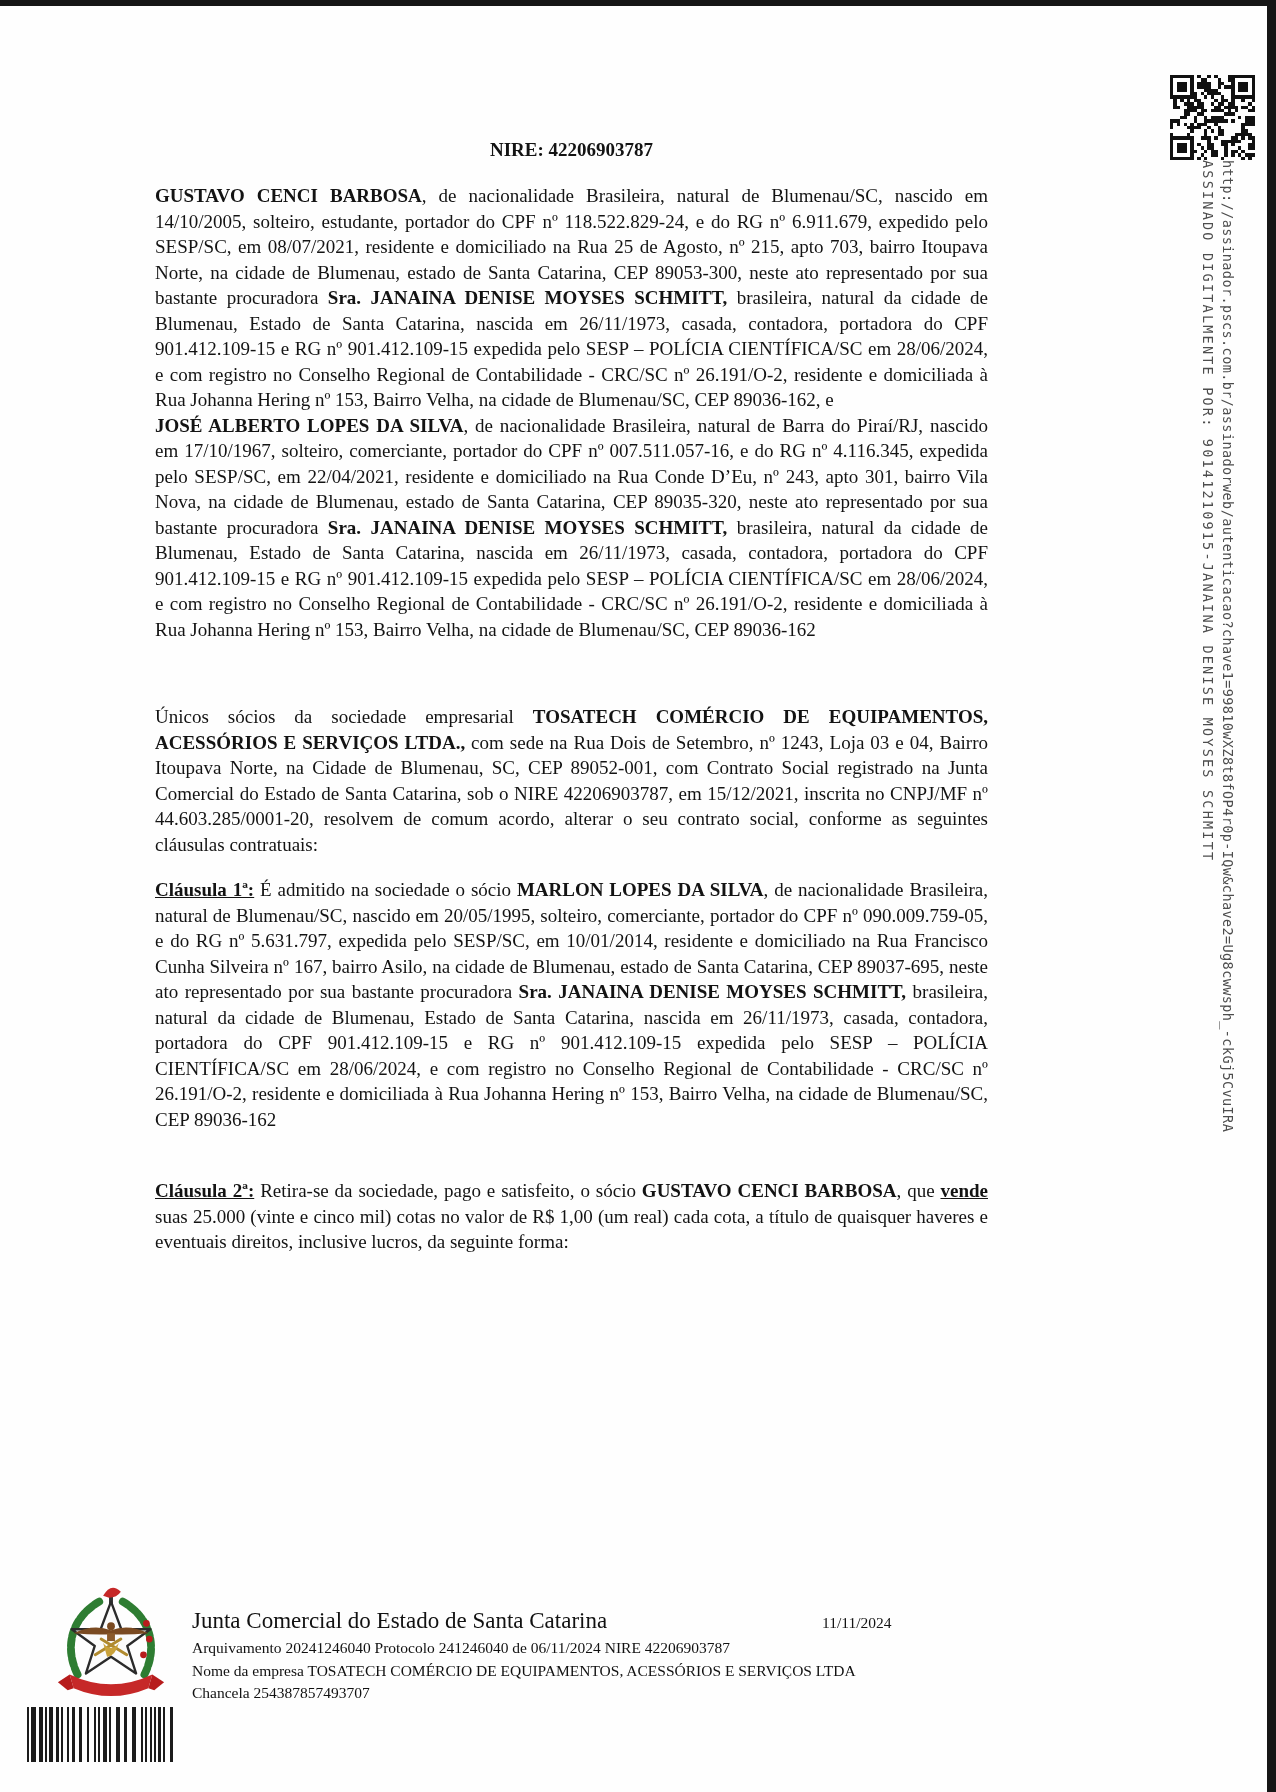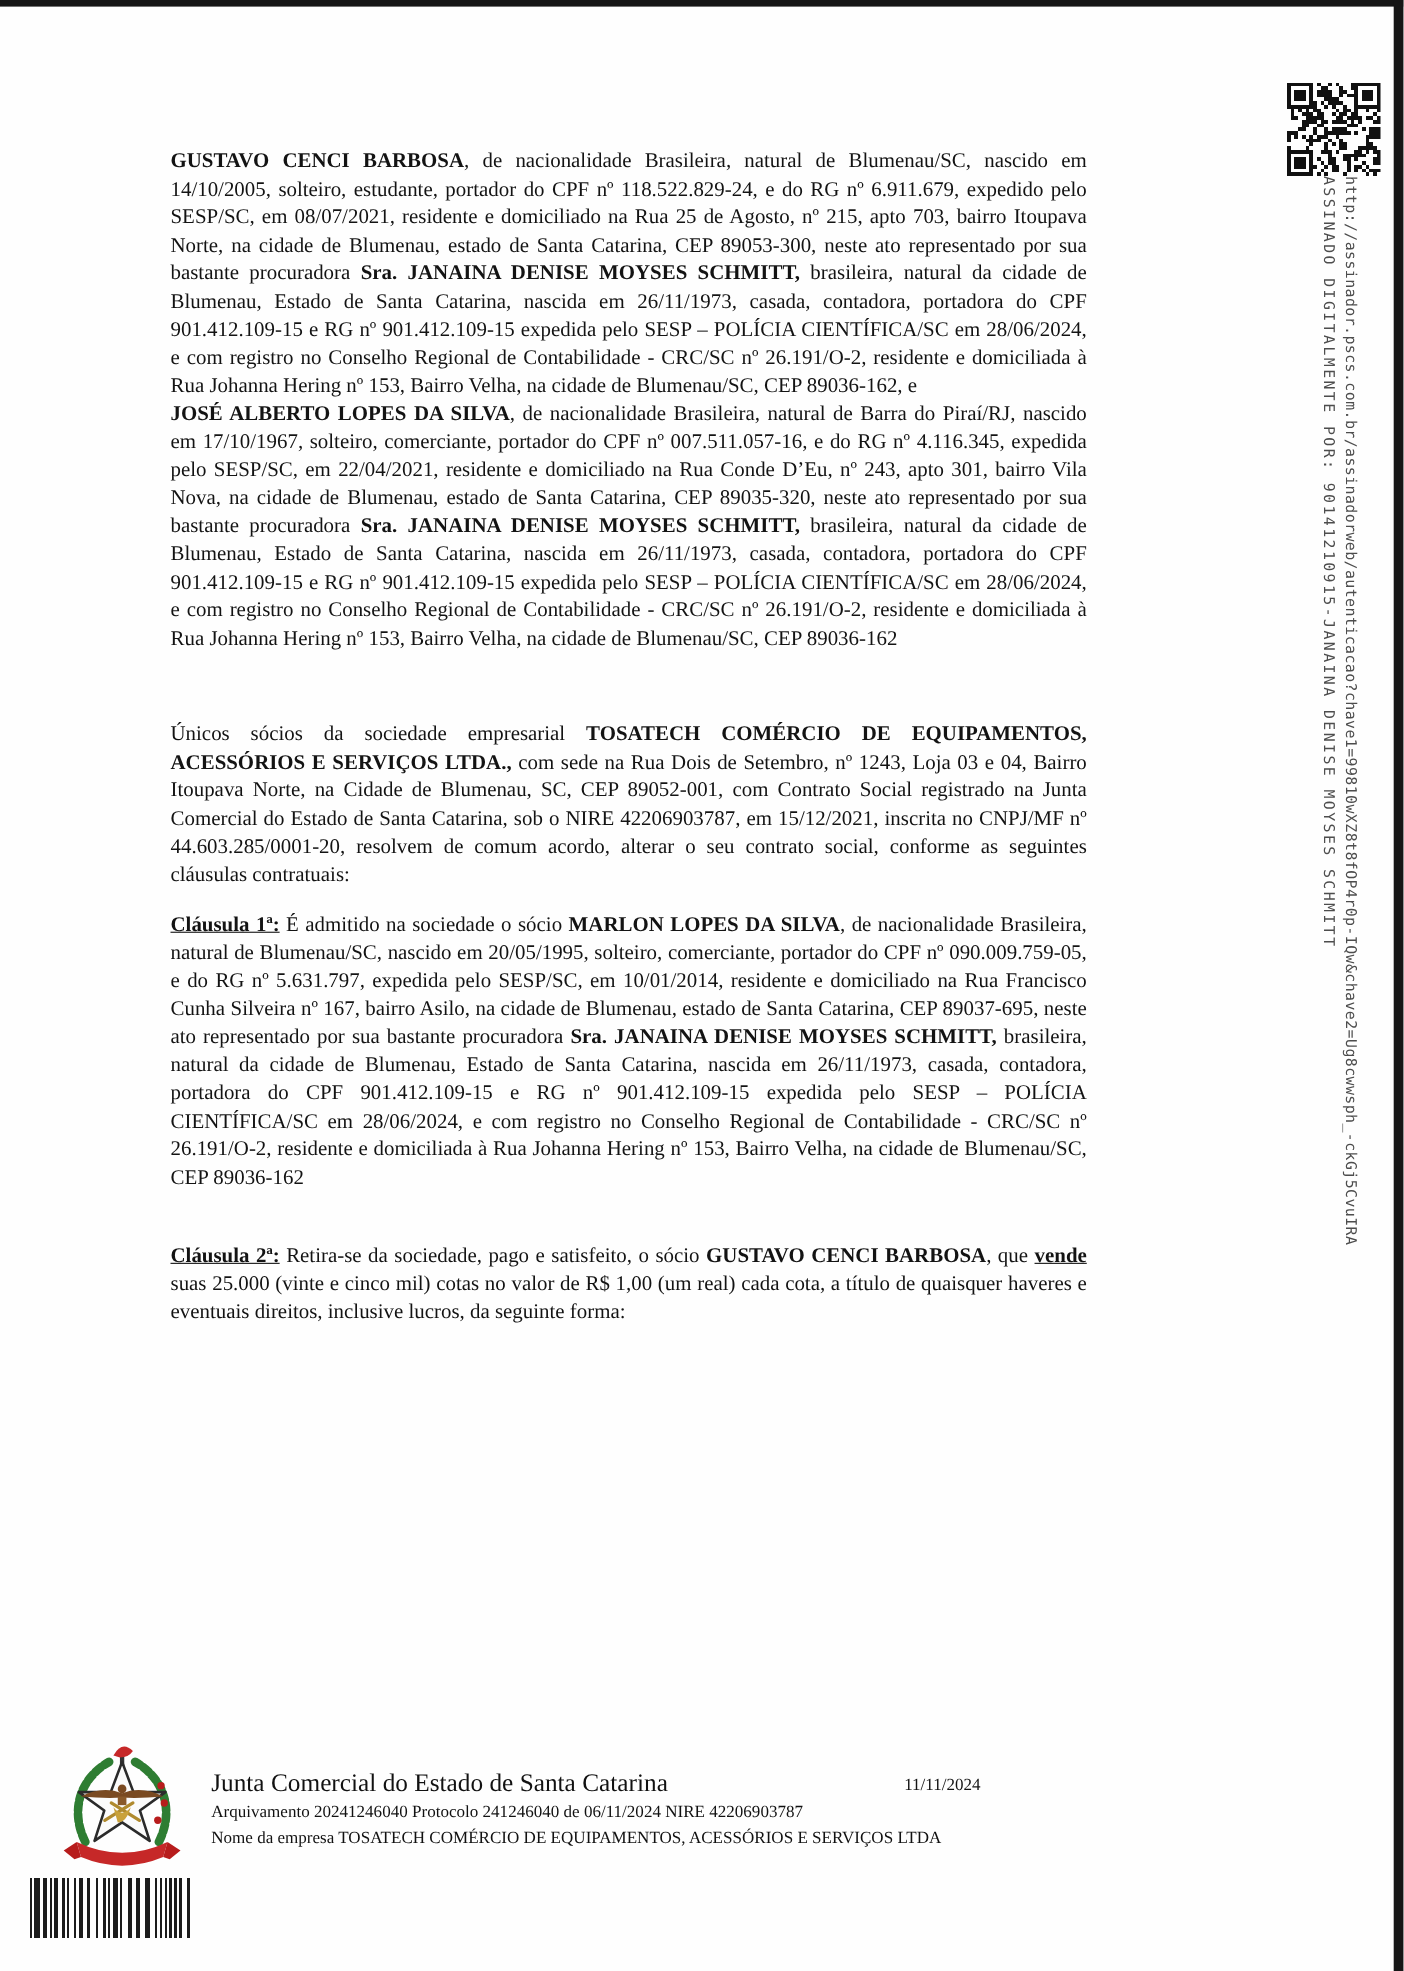--- a/index.html
+++ b/index.html
@@ -277,20 +277,21 @@
       <rect x="1" y="19" width="5" height="5" fill="#fff"></rect>
       <rect x="2" y="20" width="3" height="3" fill="#111"></rect>
     </svg>
 
   <div class="vstrip">
     <div class="vline-url">http://assinador.pscs.com.br/assinadorweb/autenticacao?chave1=99810wXZ8t8fOP4r0p-IQw&amp;chave2=Ug8cwwsph_-ckGj5CvuIRA</div>
     <div class="vline-signed">ASSINADO DIGITALMENTE POR: 90141210915-JANAINA DENISE MOYSES SCHMITT</div>
   </div>
 
   <div class="doc-col">
+    <p class="nire">NIRE: 42206903787</p>
     <div class="body-text">
         <p class="para"><span class="b">GUSTAVO CENCI BARBOSA</span><span>, de nacionalidade Brasileira, natural de Blumenau/SC, nascido em 14/10/2005, solteiro, estudante, portador do CPF nº 118.522.829-24, e do RG nº 6.911.679, expedido pelo SESP/SC, em 08/07/2021, residente e domiciliado na Rua 25 de Agosto, nº 215, apto 703, bairro Itoupava Norte, na cidade de Blumenau, estado de Santa Catarina, CEP 89053-300, neste ato representado por sua bastante procuradora </span><span class="b">Sra. JANAINA DENISE MOYSES SCHMITT,</span><span> brasileira, natural da cidade de Blumenau, Estado de Santa Catarina, nascida em 26/11/1973, casada, contadora, portadora do CPF 901.412.109-15 e RG nº 901.412.109-15 expedida pelo SESP – POLÍCIA CIENTÍFICA/SC em 28/06/2024, e com registro no Conselho Regional de Contabilidade - CRC/SC nº 26.191/O-2, residente e domiciliada à Rua Johanna Hering nº 153, Bairro Velha, na cidade de Blumenau/SC, CEP 89036-162, e</span></p>
         <p class="para"><span class="b">JOSÉ ALBERTO LOPES DA SILVA</span><span>, de nacionalidade Brasileira, natural de Barra do Piraí/RJ, nascido em 17/10/1967, solteiro, comerciante, portador do CPF nº 007.511.057-16, e do RG nº 4.116.345, expedida pelo SESP/SC, em 22/04/2021, residente e domiciliado na Rua Conde D’Eu, nº 243, apto 301, bairro Vila Nova, na cidade de Blumenau, estado de Santa Catarina, CEP 89035-320, neste ato representado por sua bastante procuradora </span><span class="b">Sra. JANAINA DENISE MOYSES SCHMITT,</span><span> brasileira, natural da cidade de Blumenau, Estado de Santa Catarina, nascida em 26/11/1973, casada, contadora, portadora do CPF 901.412.109-15 e RG nº 901.412.109-15 expedida pelo SESP – POLÍCIA CIENTÍFICA/SC em 28/06/2024, e com registro no Conselho Regional de Contabilidade - CRC/SC nº 26.191/O-2, residente e domiciliada à Rua Johanna Hering nº 153, Bairro Velha, na cidade de Blumenau/SC, CEP 89036-162</span></p>
         <p class="para"><span>Únicos sócios da sociedade empresarial </span><span class="b">TOSATECH COMÉRCIO DE EQUIPAMENTOS, ACESSÓRIOS E SERVIÇOS LTDA.,</span><span> com sede na Rua Dois de Setembro, nº 1243, Loja 03 e 04, Bairro Itoupava Norte, na Cidade de Blumenau, SC, CEP 89052-001, com Contrato Social registrado na Junta Comercial do Estado de Santa Catarina, sob o NIRE 42206903787, em 15/12/2021, inscrita no CNPJ/MF nº 44.603.285/0001-20, resolvem de comum acordo, alterar o seu contrato social, conforme as seguintes cláusulas contratuais:</span></p>
         <p class="para"><span class="b u">Cláusula 1ª:</span><span> É admitido na sociedade o sócio </span><span class="b">MARLON LOPES DA SILVA</span><span>, de nacionalidade Brasileira, natural de Blumenau/SC, nascido em 20/05/1995, solteiro, comerciante, portador do CPF nº 090.009.759-05, e do RG nº 5.631.797, expedida pelo SESP/SC, em 10/01/2014, residente e domiciliado na Rua Francisco Cunha Silveira nº 167, bairro Asilo, na cidade de Blumenau, estado de Santa Catarina, CEP 89037-695, neste ato representado por sua bastante procuradora </span><span class="b">Sra. JANAINA DENISE MOYSES SCHMITT,</span><span> brasileira, natural da cidade de Blumenau, Estado de Santa Catarina, nascida em 26/11/1973, casada, contadora, portadora do CPF 901.412.109-15 e RG nº 901.412.109-15 expedida pelo SESP – POLÍCIA CIENTÍFICA/SC em 28/06/2024, e com registro no Conselho Regional de Contabilidade - CRC/SC nº 26.191/O-2, residente e domiciliada à Rua Johanna Hering nº 153, Bairro Velha, na cidade de Blumenau/SC, CEP 89036-162</span></p>
         <p class="para"><span class="b u">Cláusula 2ª:</span><span> Retira-se da sociedade, pago e satisfeito, o sócio </span><span class="b">GUSTAVO CENCI BARBOSA</span><span>, que </span><span class="b u">vende</span><span> suas 25.000 (vinte e cinco mil) cotas no valor de R$ 1,00 (um real) cada cota, a título de quaisquer haveres e eventuais direitos, inclusive lucros, da seguinte forma:</span></p>
       </div>
   </div>
 
   <svg class="crest" viewBox="0 0 120 120">
@@ -344,15 +345,16 @@
       <rect x="131" y="0" width="3" height="55" fill="#1c1c1c"></rect>
       <rect x="136" y="0" width="2" height="55" fill="#1c1c1c"></rect>
       <rect x="143" y="0" width="3" height="55" fill="#1c1c1c"></rect>
     </svg>
 
   <div class="footer-agency">Junta Comercial do Estado de Santa Catarina</div>
   <div class="footer-date">11/11/2024</div>
   <div class="footer-lines">
       <div class="fline">Arquivamento 20241246040 Protocolo 241246040 de 06/11/2024 NIRE 42206903787</div>
       <div class="fline">Nome da empresa TOSATECH COMÉRCIO DE EQUIPAMENTOS, ACESSÓRIOS E SERVIÇOS LTDA</div>
+      <div class="fline">Chancela 254387857493707</div>
     </div>
 
 </div>
 
 </body></html>

